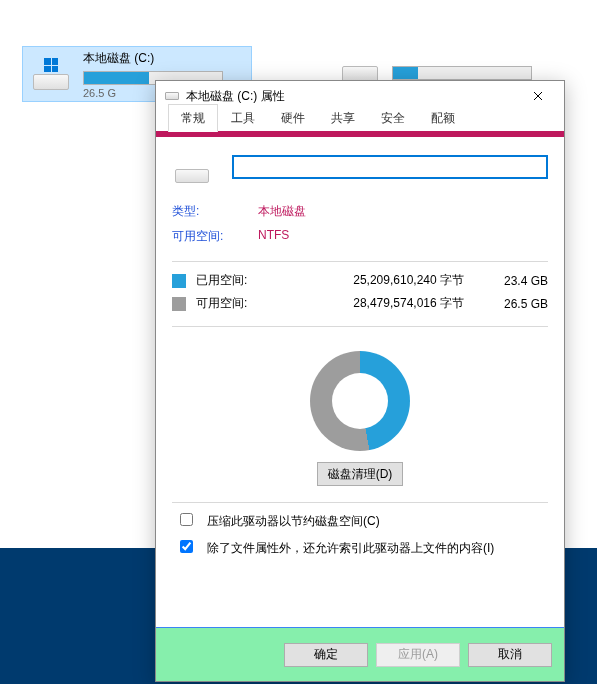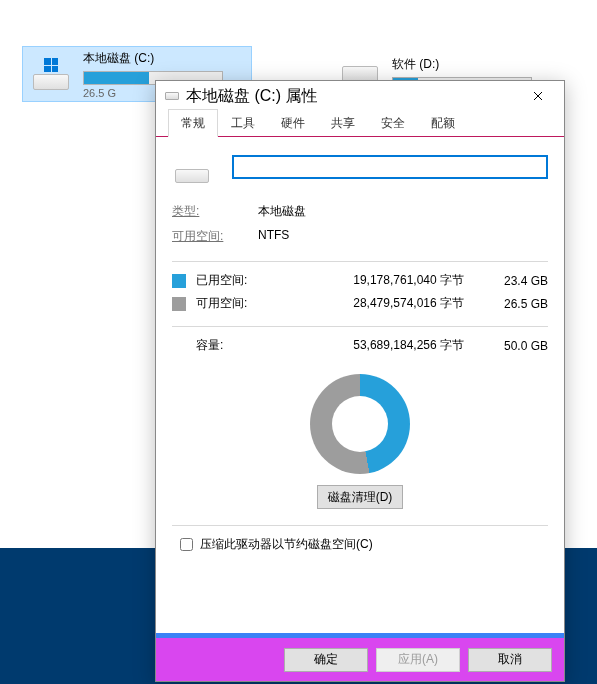--- a/index.html
+++ b/index.html
@@ -18,37 +18,37 @@
 .drive-bar { width: 140px; height: 14px; border: 1px solid #b5b5b5; background: #f0f0f0; margin-bottom: 2px; }
 .drive-bar-fill { height: 100%; background: #26a0da; }
 .drive-free { font-size: 11px; color: #666; }
 
 .taskbar-blue { position: absolute; left: 0; right: 0; bottom: 0; height: 136px; background: #003a6e; }
 
 .dialog { position: absolute; top: 80px; left: 155px; width: 410px; height: 602px; background: #fff; border: 1px solid #888; box-shadow: 0 4px 20px rgba(0,0,0,0.25); display: flex; flex-direction: column; }
 .titlebar { height: 30px; display: flex; align-items: center; padding: 0 6px 0 8px; }
 .titlebar .tb-icon { width: 16px; height: 16px; margin-right: 6px; display: flex; flex-direction: column; align-items: center; justify-content: center; }
 .titlebar .tb-icon .ssd-s { width: 14px; height: 8px; background: linear-gradient(#f8f8f8,#ddd); border: 1px solid #aaa; border-radius: 1px; }
-.titlebar .tb-title { flex: 1; font-size: 16px; }
+.titlebar .tb-title { flex: 1; font-size: 12px; }
 .titlebar .close { width: 40px; height: 28px; display: flex; align-items: center; justify-content: center; cursor: pointer; }
 .titlebar .close svg { width: 10px; height: 10px; }
 
-.tabstrip { height: 26px; display: flex; align-items: flex-end; padding-left: 12px; border-bottom: 1px solid #be185d; position: relative; }
+.tabstrip { height: 26px; display: flex; align-items: flex-end; padding-left: 12px; border-bottom: 6px solid #be185d; position: relative; }
 .tab { padding: 5px 12px 4px; font-size: 12px; color: #333; border: 1px solid transparent; border-bottom: none; cursor: pointer; position: relative; }
 .tab.active { background: #fff; border-color: #d9d9d9; border-bottom: 1px solid #fff; margin-bottom: -1px; z-index: 2; }
 
 .content { flex: 1; padding: 14px 16px 10px 16px; display: flex; flex-direction: column; }
 .row-icon-label { display: flex; align-items: center; gap: 20px; margin-bottom: 20px; }
 .big-drive-icon { width: 40px; height: 32px; display: flex; flex-direction: column; align-items: center; justify-content: flex-end; }
 .big-drive-icon .ssd { width: 34px; height: 14px; background: linear-gradient(#f8f8f8,#e0e0e0); border: 1px solid #bbb; border-radius: 2px; }
 .label-input { flex: 1; height: 24px; border: 2px solid #0078d7; padding: 0 6px; font-size: 12px; outline: none; }
 
 .kv { display: flex; margin-bottom: 8px; }
-.kv .k { width: 86px; color: #737373; text-decoration: underline; }
-.kv .v { color: #000000; }
+.kv .k { width: 86px; color: #1d4ed8; }
+.kv .v { color: #be185d; }
 
 .divider { height: 1px; background: #d9d9d9; margin: 8px 0 10px; }
 
 .space-row { display: flex; align-items: center; margin-bottom: 6px; }
 .space-row .sq { width: 14px; height: 14px; margin-right: 10px; }
 .space-row .sq.used { background: #26a0da; }
 .space-row .sq.free { background: #9d9d9d; }
 .space-row .sq.none { width: 14px; margin-right: 10px; }
 .space-row .lbl { width: 76px; }
 .space-row .bytes { flex: 1; text-align: right; padding-right: 20px; }
@@ -56,25 +56,25 @@
 
 .pie-wrap { display: flex; flex-direction: column; align-items: center; margin: 14px 0 6px; }
 .pie { width: 100px; height: 100px; border-radius: 50%; background: conic-gradient(#26a0da 0deg 169deg, #9d9d9d 169deg 360deg); position: relative; }
 .pie::after { content: ""; position: absolute; top: 22px; left: 22px; width: 56px; height: 56px; background: #fff; border-radius: 50%; }
 .pie-label { margin-top: 14px; font-size: 12px; }
 
 .cleanup-row { display: flex; justify-content: center; margin-top: -26px; margin-bottom: 8px; }
 .btn { min-width: 84px; height: 24px; padding: 0 10px; background: #e1e1e1; border: 1px solid #adadad; font-size: 12px; cursor: pointer; }
 .btn:disabled { color: #9c9c9c; background: #efefef; border-color: #cfcfcf; cursor: default; }
 
-.check-row { display: flex; align-items: center; gap: 7px; margin-bottom: 10px; font-size: 12px; padding-left: 8px; }
+.check-row { display: flex; gap: 14px; margin-bottom: 10px; font-size: 12px; padding-left: 8px; }
 .check-row input { width: 13px; height: 13px; }
 .check-row .mn { color: #000; }
 
-.footer { height: 48px; border-top: 5px solid #3b82f6; display: flex; align-items: center; justify-content: flex-end; gap: 8px; padding: 0 12px; background: #d946ef; }
+.footer { height: 54px; border-top: 1px solid #3b82f6; display: flex; align-items: center; justify-content: flex-end; gap: 8px; padding: 0 12px; background: #86efac; }
 </style>
 </head>
 <body>
 
 <div class="bg-explorer">
   <div class="drives-row">
     <div class="drive-item selected">
       <div class="drive-icon">
         <div class="win-logo">
             <div></div>
@@ -90,21 +90,20 @@
             <div class="drive-bar-fill" style="width:47%"></div>
           </div>
         <div class="drive-free">26.5 G</div>
       </div>
     </div>
     <div class="drive-item">
       <div class="drive-icon">
         <div class="ssd"></div>
       </div>
       <div class="drive-info">
-        <div class="drive-name">软件 (D:)</div>
         <div class="drive-bar">
             <div class="drive-bar-fill" style="width:18%"></div>
           </div>
       </div>
     </div>
   </div>
   <div class="taskbar-blue"></div>
 </div>
 
 <div class="dialog">
@@ -144,54 +143,52 @@
     <div class="kv">
       <div class="k">可用空间:</div>
       <div class="v">NTFS</div>
     </div>
 
     <div class="divider"></div>
 
     <div class="space-row">
       <div class="sq used"></div>
       <div class="lbl">已用空间:</div>
-      <div class="bytes">19,178,761,040 字节</div>
+      <div class="bytes">25,209,610,240 字节</div>
       <div class="hr">23.4 GB</div>
     </div>
     <div class="space-row">
       <div class="sq free"></div>
       <div class="lbl">可用空间:</div>
       <div class="bytes">28,479,574,016 字节</div>
       <div class="hr">26.5 GB</div>
     </div>
 
     <div class="divider"></div>
 
-    <div class="space-row">
-      <div class="sq none"></div>
-      <div class="lbl">容量:</div>
-      <div class="bytes">53,689,184,256 字节</div>
-      <div class="hr">50.0 GB</div>
-    </div>
 
     <div class="pie-wrap">
       <div class="pie"></div>
       <div class="pie-label">驱动器 C:</div>
     </div>
 
     <div class="cleanup-row">
       <button class="btn">磁盘清理(D)</button>
     </div>
 
     <div class="divider"></div>
 
     <div class="check-row">
       <input type="checkbox" style="">
       <span class="mn">压缩此驱动器以节约磁盘空间(C)</span>
     </div>
+    <div class="check-row">
+      <input type="checkbox" checked="" style="">
+      <span class="mn">除了文件属性外，还允许索引此驱动器上文件的内容(I)</span>
+    </div>
   </div>
 
   <div class="footer">
     <button class="btn">确定</button>
     <button class="btn" disabled="">应用(A)</button>
     <button class="btn">取消</button>
   </div>
 </div>
 
 </body></html>

